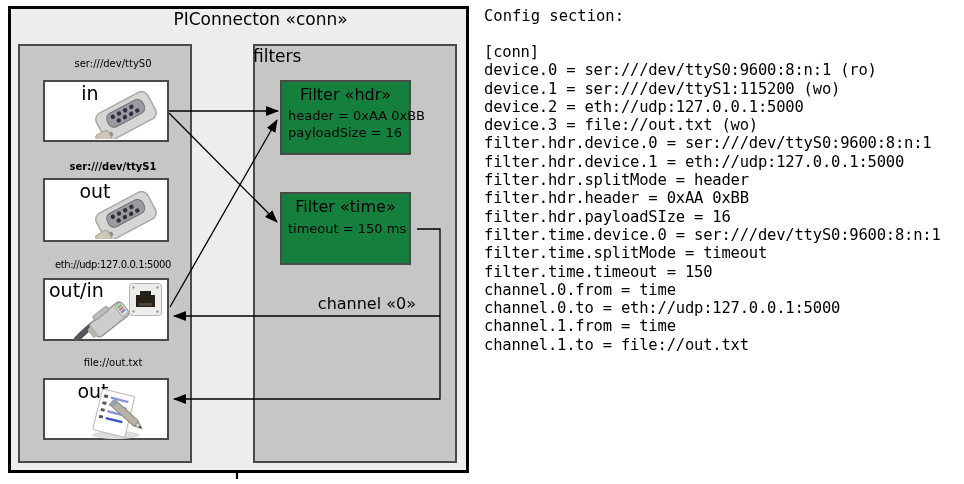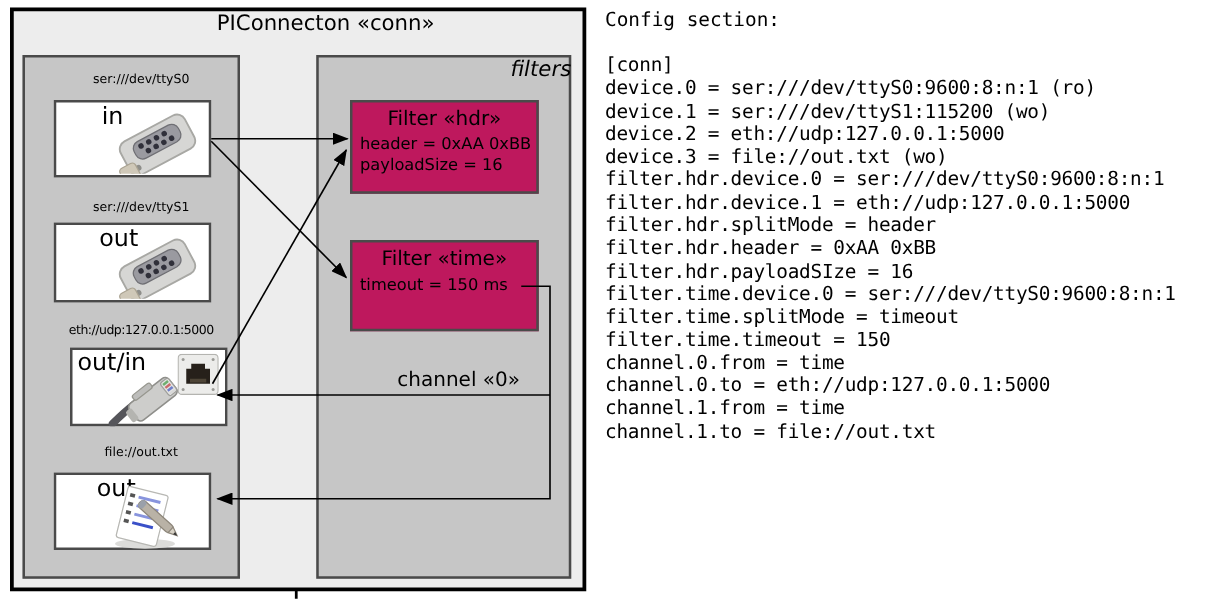--- a/index.html
+++ b/index.html
@@ -13,44 +13,44 @@
 
   
   .outer-box { left:8px; top:6px; width:461px; height:467px;
     border:3px solid #000; background:#ededed; }
   .diagram-title { left:8px; top:9px; width:505px; text-align:center;
     font-size:17px; }
 
   .panel { background:#c6c6c6; border:2px solid #4a4a4a; }
   .devices-panel { left:18px; top:44px; width:174px; height:419px; }
   .filters-panel { left:253px; top:44px; width:204px; height:419px; }
-  .filters-title { left:253px; top:46px; width:204px; text-align:right;
-    font-size:17px;font-style:italic; }
+  .filters-title { left:253px; top:46px; width:204px; text-align:left;
+    font-size:17px; }
 
   .dev-label { left:18px; width:190px; text-align:center; font-size:10px; white-space:nowrap; }
-  .lbl-d0 { top:58px; } .lbl-d1 { top:161px; } .lbl-d2 { top:259px; letter-spacing:-0.4px; } .lbl-d3 { top:357px; }
+  .lbl-d0 { top:58px; } .lbl-d1 { top:161px;font-weight:bold; } .lbl-d2 { top:259px; letter-spacing:-0.4px; } .lbl-d3 { top:357px; }
 
   .dev-box { left:43px; width:126px; height:62px; background:#ffffff;
     border:2px solid #4a4a4a;padding-left:32px; }
-  .box-d0 { top:80px; } .box-d1 { top:178px; height:64px; } .box-d2 { top:278px; height:63px;margin-left:13px; } .box-d3 { top:378px; }
+  .box-d0 { top:80px; } .box-d1 { top:178px; height:64px; } .box-d2 { top:278px; height:63px; } .box-d3 { top:378px; }
 
   .port-label { position:absolute; font-size:19px; line-height:20px; }
   .port-d0 { left:0; top:1px; width:90px; text-align:center; }
   .port-d1 { left:0; top:1px; width:100px; text-align:center; }
   .port-d2 { left:4px; top:0; }
   .port-d3 { left:0; top:1px; width:96px; text-align:center; }
 
   .icon { position:absolute; }
   .icon-serial-d0 { right:2px; bottom:1px; }
   .icon-serial-d1 { right:2px; bottom:1px; }
   .icon-rj45 { right:5px; top:3px; }
   .icon-plug { left:26px; top:13px; }
   .icon-notepad { left:38px; top:8px; }
 
-  .filter-box { left:280px; width:151px; background:#be185d;
+  .filter-box { left:280px; width:131px; background:#15803d;
     border:2px solid #4a4a4a; }
   .fbox-hdr { top:80px; height:75px; }
   .fbox-time { top:192px; height:73px; }
   .filter-title { position:absolute; left:0; top:3px; width:100%;
     text-align:center; font-size:16px; }
   .attr { position:absolute; left:6px; font-size:13px; white-space:nowrap; }
   .a-hdr0 { top:26px; } .a-hdr1 { top:43px; } .a-time0 { top:27px; }
 
   .channel-label { left:280px; width:136px; text-align:right; font-size:16px; }
   .ch0 { top:294px; } .ch1 { top:381px; }

